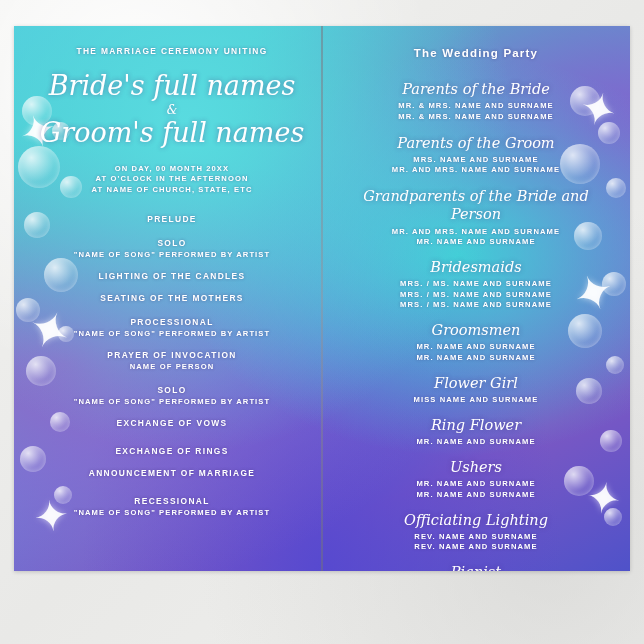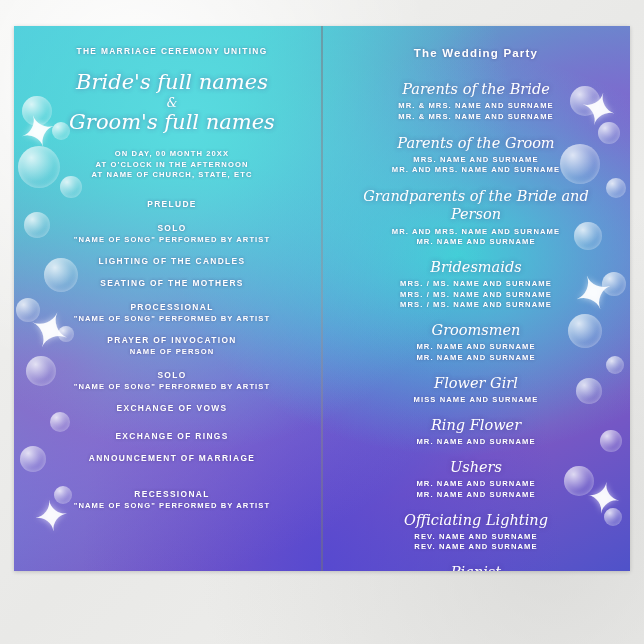--- a/index.html
+++ b/index.html
@@ -100,21 +100,21 @@
     color: #ffffff;
     text-shadow: 0 0 3px rgba(60,40,110,0.45);
   }
   .script {
     font-family: "DejaVu Serif", serif;
     font-style: italic;
     color: #ffffff;
     text-shadow: 0 0 5px rgba(70,40,120,0.45);
   }
   .names {
-    font-size: 21px;
+    font-size: 27px;
     line-height: 1.22;
     font-weight: normal;
   }
   .amp {
     font-size: 12px;
     font-family: "DejaVu Serif", serif;
     font-style: italic;
   }
   .sec-head {
     font-size: 14.5px;
@@ -230,21 +230,21 @@
 
       <div class="blk" style="margin-top:18px;">
         <div class="cap">Exchange of Rings</div>
       </div>
 
       <div class="blk" style="margin-top:12px;">
         <div class="cap">Announcement of Marriage</div>
       </div>
 
 
-      <div class="blk" style="margin-top:26px;">
+      <div class="blk" style="margin-top:18px;">
         <div class="cap">Recessional</div>
         <div class="cap-sm tight">"Name of Song" performed by Artist</div>
       </div>
 
     </div>
   </div>
 
   <div class="panel panel-right">
     <div class="inner">
 

